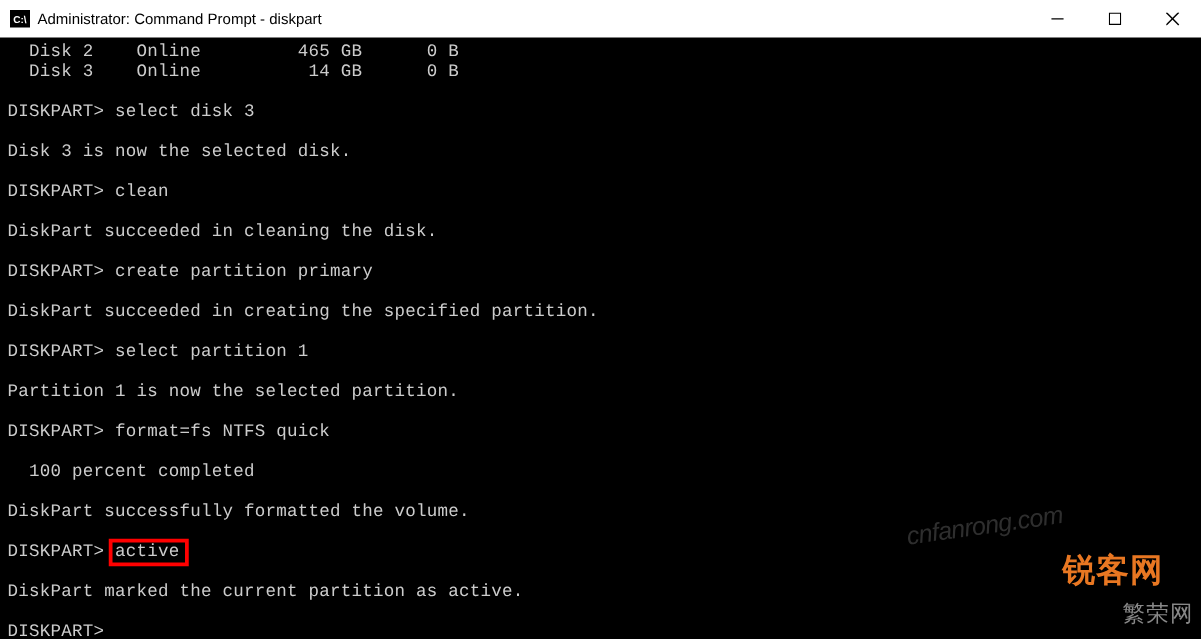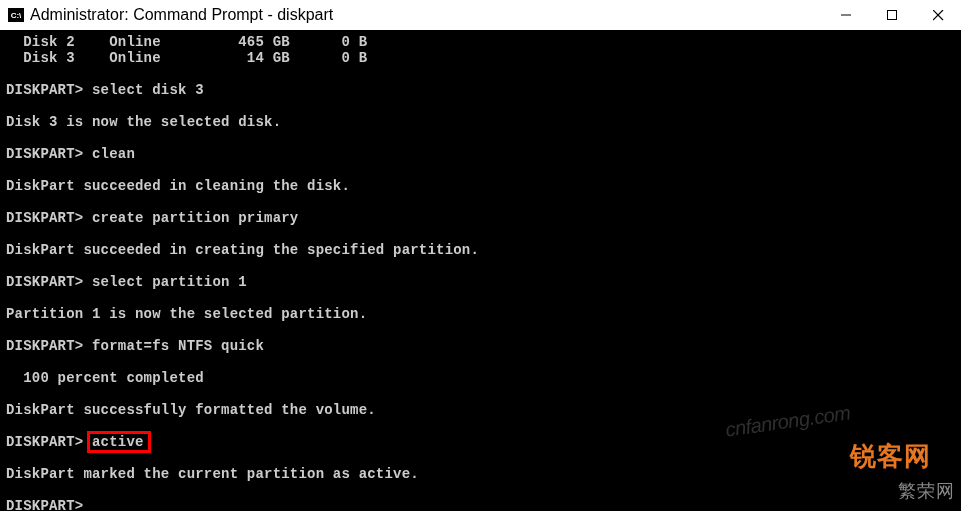--- a/index.html
+++ b/index.html
@@ -30,21 +30,21 @@
       justify-content: center;
       margin-right: 6px;
       color: #fff;
       font-size: 8px;
       font-family: Arial;
       font-weight: bold;
     }
     .titlebar-text {
       color: #000;
       font-family: "Segoe UI", Arial, sans-serif;
-      font-size: 16px;
+      font-size: 12px;
     }
     .window-controls {
       position: absolute;
       right: 0;
       top: 0;
       height: 30px;
       display: flex;
     }
     .win-btn {
       width: 46px;
@@ -60,21 +60,20 @@
       padding: 4px 6px;
       color: #ccc;
       line-height: 16px;
       white-space: pre;
       font-size: 14px;
       letter-spacing: 0.2px;
     }
     .terminal .line {
       min-height: 16px;
       position: relative;
-      font-weight: bold;
     }
     .watermark1 {
       position: absolute;
       right: 110px;
       top: 410px;
       color: #555;
       font-family: Arial, sans-serif;
       font-size: 20px;
       font-style: italic;
       transform: rotate(-8deg);

